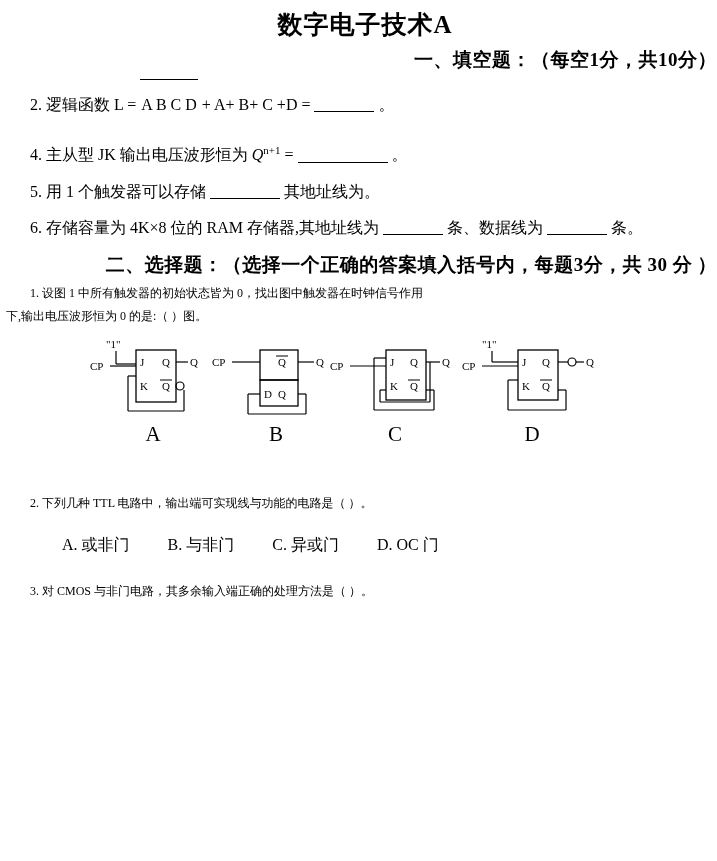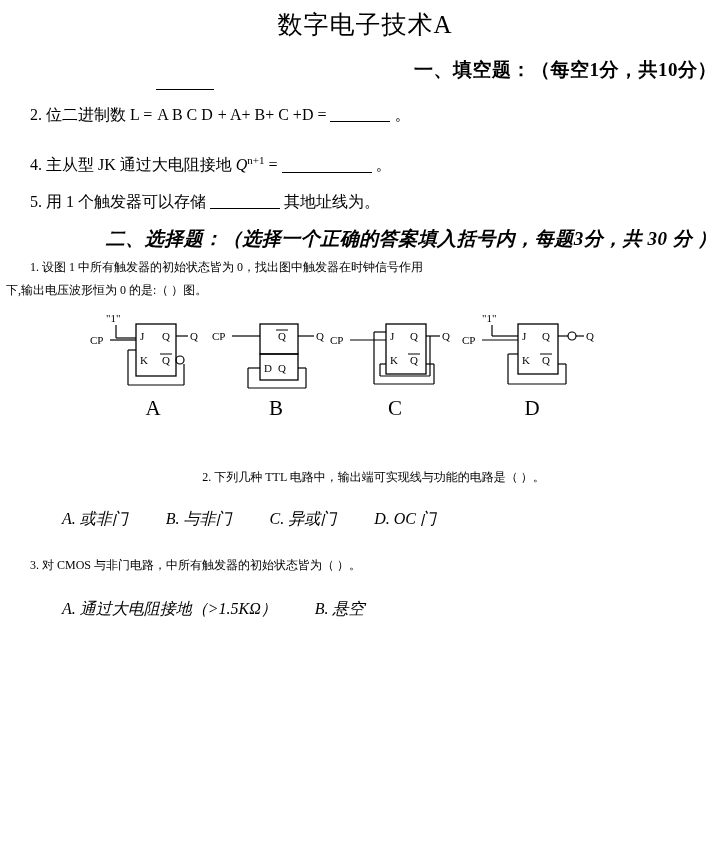--- a/index.html
+++ b/index.html
@@ -17,36 +17,35 @@
   }
   .page {
     position: relative;
     width: 717px;
     height: 861px;
     padding: 0;
   }
   .doc-title {
     text-align: center;
     font-size: 25px;
-    font-weight: 400;
+    font-weight: 700;
     letter-spacing: 1px;
-    margin: 8px 0 16px 0;
+    margin: 8px 0 6px 0;
     font-family: "Liberation Serif", "DejaVu Serif", serif;
     padding-left: 13px;
   }
   .section-head {
     font-size: 19px;
     font-weight: 700;
     margin: 0 0 6px 6px;
     letter-spacing: 0.5px;
     text-align: right;
   }
   .section-head.two {
     margin-top: 8px;
-    font-style: italic;
   }
   .q {
     font-size: 16px;
     margin: 0 0 12px 30px;
     line-height: 1.5;
   }
   .blank {
     display: inline-block;
     border-bottom: 1px solid #000;
     height: 1em;
@@ -72,21 +71,21 @@
   }
   .mc-line {
     font-size: 12px;
     margin: 0 0 10px 30px;
     line-height: 1.6;
   }
   .mc-opts {
     font-size: 16px;
     margin: 0 0 16px 62px;
   }
-  .mc-opts span { margin-right: 34px; font-style: italic; }
+  .mc-opts span { margin-right: 34px; }
   .figs {
     position: relative;
     height: 130px;
     margin: 6px 0 4px 0;
   }
   .fig {
     position: absolute;
     top: 0;
   }
   .fig-label {
@@ -103,44 +102,52 @@
 
 <div class="page">
 
   <div class="doc-title">数字电子技术A</div>
 
   <div class="section-head">一、填空题：（每空1分，共10分）</div>
 
 
   <div class="q">
     <span>2.</span>
-    <span>位二进制数 L =</span>
+    <span>逻辑函数 L =</span>
     <span class="nbr">A B C D</span>
     <span>+ A+ B+ C +D =</span>
     <span class="blank w60"></span>
     <span>。</span>
   </div>
 
 
   <div class="q">
     <span>4.</span>
-    <span>主从型 JK 通过大电阻接地</span>
+    <span>主从型 JK 输出电压波形恒为</span>
     <span class="italic-v">Q</span><span class="sup">n+1</span>
     <span>=</span>
     <span class="blank w90"></span>
     <span>。</span>
   </div>
 
   <div class="q">
     <span>5.</span>
     <span>用 1 个触发器可以存储</span>
     <span class="blank w70"></span>
     <span>其地址线为。</span>
   </div>
 
+  <div class="q">
+    <span>6.</span>
+    <span>存储容量为 4K×8 位的 RAM 存储器,其地址线为</span>
+    <span class="blank w60"></span>
+    <span>条、数据线为</span>
+    <span class="blank w60"></span>
+    <span>条。</span>
+  </div>
 
   <div class="section-head two">二、选择题：（选择一个正确的答案填入括号内，每题3分，共 30 分 ）</div>
 
   <div class="mc-line">
     <span>1.</span>
     <span>设图 1 中所有触发器的初始状态皆为 0，找出图中触发器在时钟信号作用</span>
   </div>
   <div class="mc-line" style="margin-left:6px; margin-top:-6px;font-family:Liberation Serif, serif;">
     <span>下,输出电压波形恒为 0 的是:（      ）图。</span>
   </div>
@@ -238,33 +245,29 @@
         <line x1="46" y1="44" x2="46" y2="74" stroke="#000" stroke-width="1.2"></line>
         <line x1="46" y1="74" x2="104" y2="74" stroke="#000" stroke-width="1.2"></line>
         <line x1="104" y1="74" x2="104" y2="54" stroke="#000" stroke-width="1.2"></line>
         <line x1="96" y1="54" x2="104" y2="54" stroke="#000" stroke-width="1.2"></line>
       </svg>
       <div class="fig-label">D</div>
     </div>
 
   </div>
 
-  <div class="mc-line" style="margin-top:28px;text-align:center;">
+  <div class="mc-line" style="margin-top:28px;">
     <span>2.</span>
     <span>下列几种 TTL 电路中，输出端可实现线与功能的电路是（      ）。</span>
   </div>
   <div class="mc-opts" style="margin-top:22px;">
     <span>A. 或非门</span>
     <span>B. 与非门</span>
     <span>C. 异或门</span>
     <span>D. OC 门</span>
   </div>
 
   <div class="mc-line" style="margin-top:26px;">
     <span>3.</span>
-    <span>对 CMOS 与非门电路，中所有触发器的初始状态皆为（      ）。</span>
-  </div>
-  <div class="mc-opts" style="margin-top:24px;">
-    <span>A. 通过大电阻接地（&gt;1.5KΩ）</span>
-    <span>B. 悬空</span>
+    <span>对 CMOS 与非门电路，其多余输入端正确的处理方法是（      ）。</span>
   </div>
 
 </div>
 
 </body></html>

